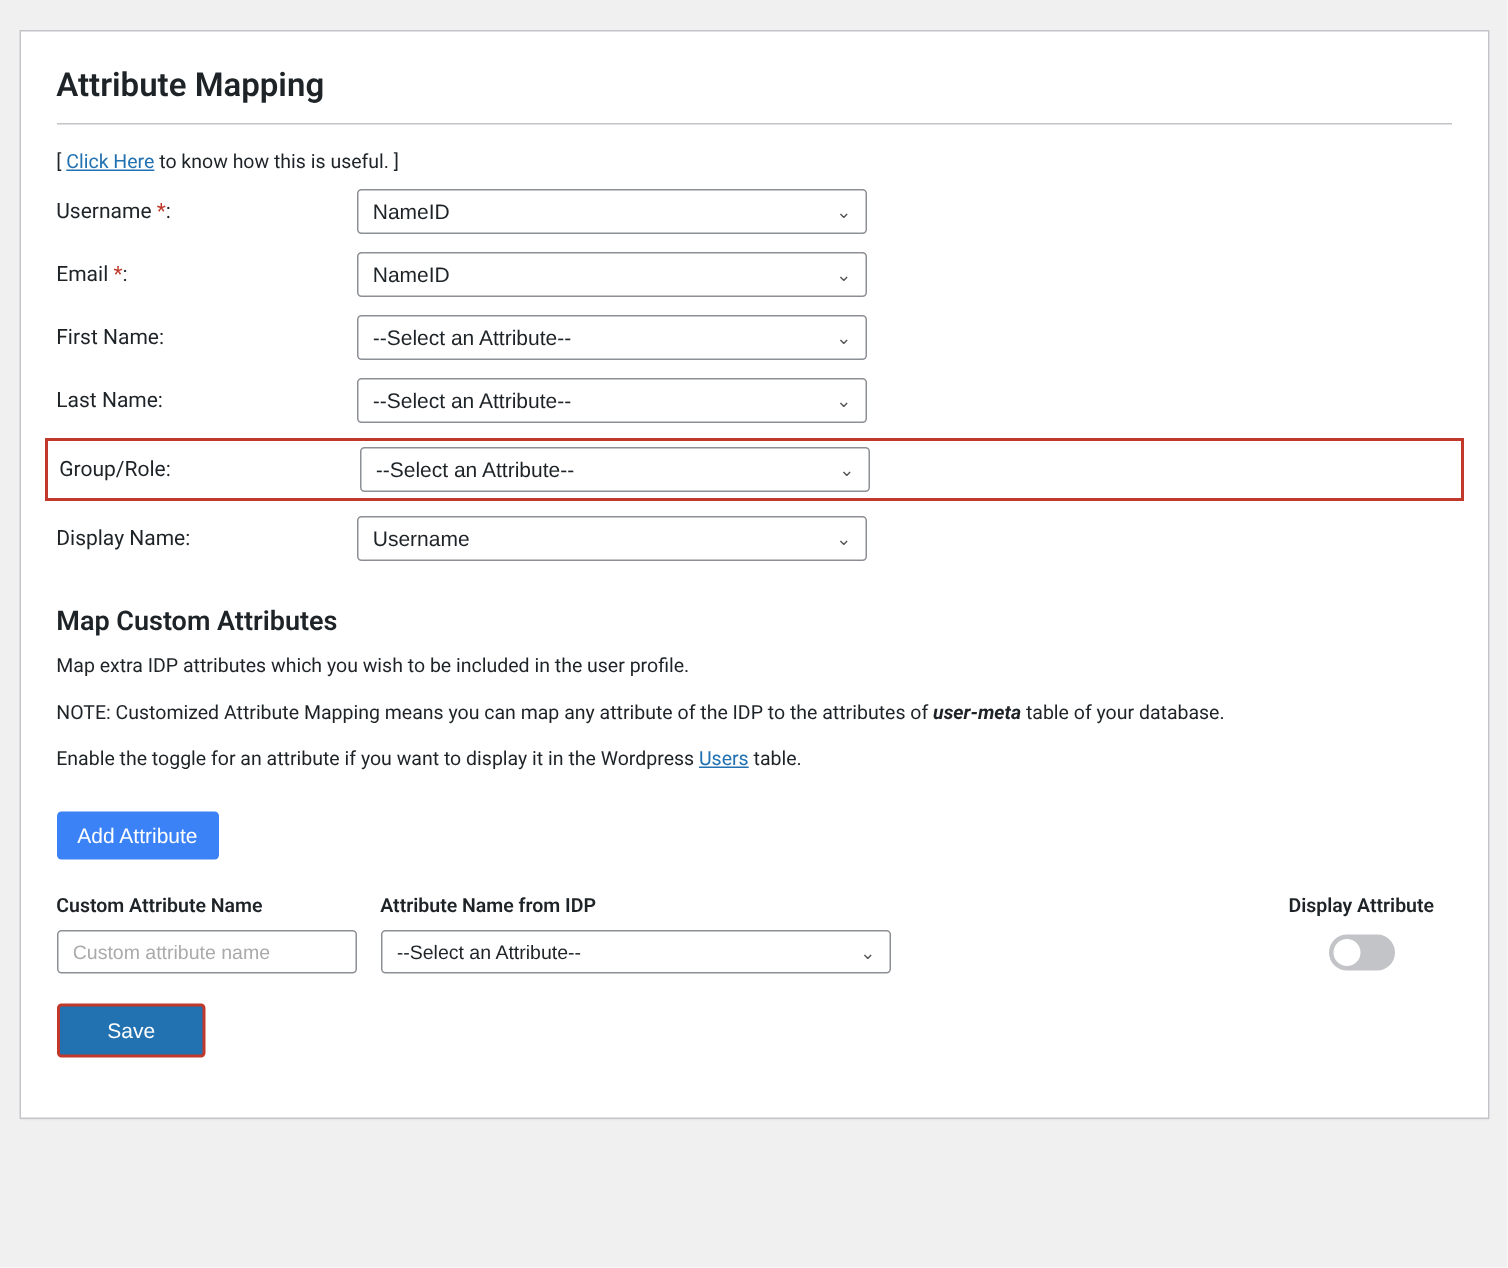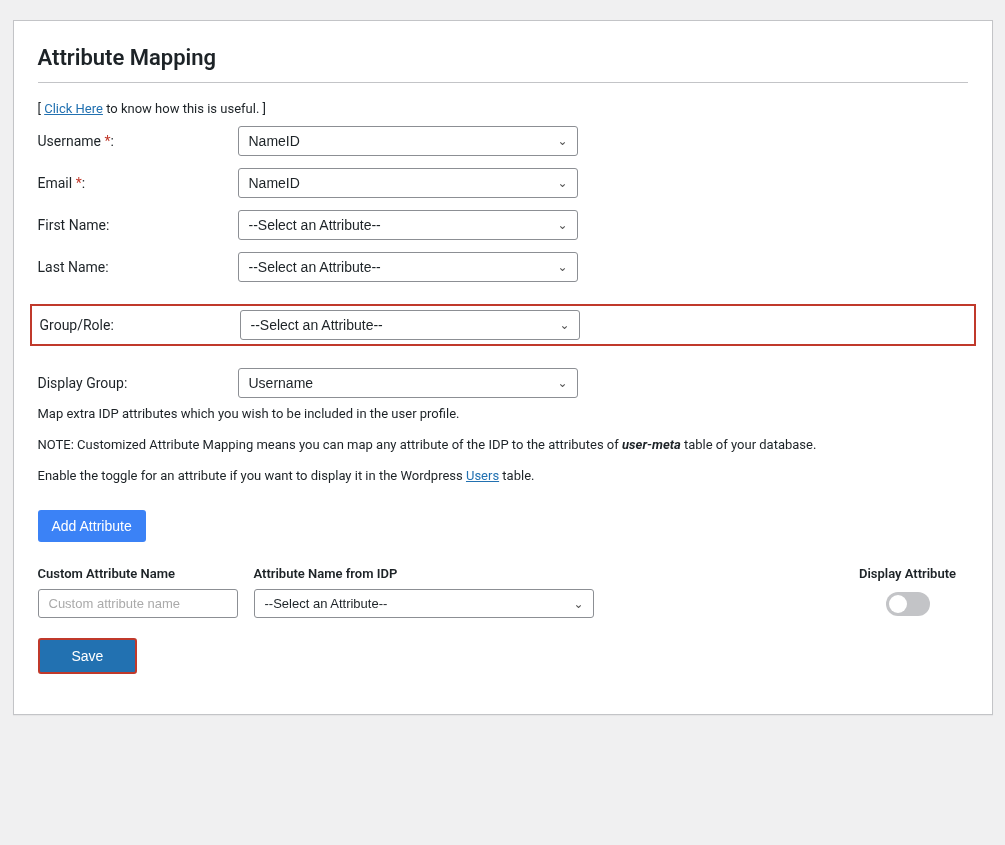--- a/index.html
+++ b/index.html
@@ -39,21 +39,21 @@
       cursor: pointer;
     }
     .attr-row {
       display: flex;
       align-items: center;
       padding: 6px 0;
     }
     .attr-row.highlighted {
       border: 2px solid #c0392b;
       padding: 4px 8px;
-      margin: 16px -8px;
+      margin: 4px -8px;
     }
     .attr-label {
       width: 200px;
       font-weight: 400;
       font-size: 14px;
       flex-shrink: 0;
       padding-right: 16px;
     }
     .attr-label .required {
       color: #c0392b;
@@ -289,33 +289,34 @@
         <option>NameID</option>
         <option>Group</option>
         <option>Role</option>
       </select>
       <span class="select-arrow">⌄</span>
     </div>
   </div>
 
   
   <div class="attr-row">
-    <div class="attr-label">Display Group:</div>
+    <div class="attr-label">Display Name:</div>
     <div class="attr-select-wrapper">
       <select class="attr-select">
         <option>Username</option>
         <option>NameID</option>
         <option>Email</option>
         <option>--Select an Attribute--</option>
       </select>
       <span class="select-arrow">⌄</span>
     </div>
   </div>
 
   
+  <h2 class="section-title">Map Custom Attributes</h2>
 
   <p class="section-desc">Map extra IDP attributes which you wish to be included in the user profile.</p>
 
   <p class="section-desc">
     <span>NOTE: Customized Attribute Mapping means you can map any attribute of the IDP to the attributes of </span><strong>user-meta</strong><span> table of your database.</span>
   </p>
 
   <p class="section-desc">
     <span>Enable the toggle for an attribute if you want to display it in the Wordpress </span><a>Users</a><span> table.</span>
   </p>

